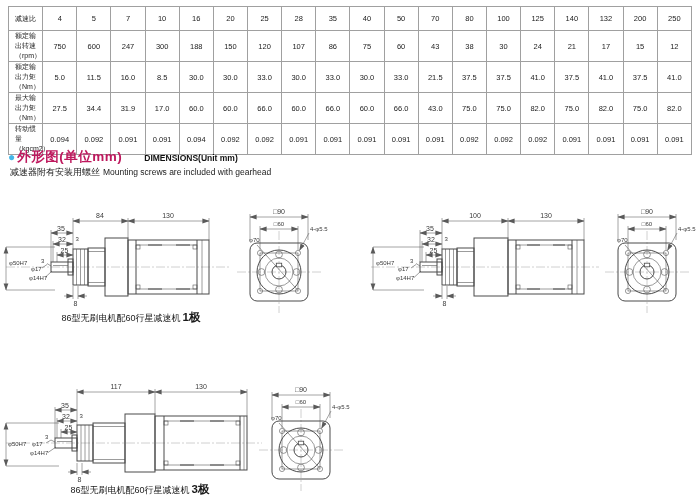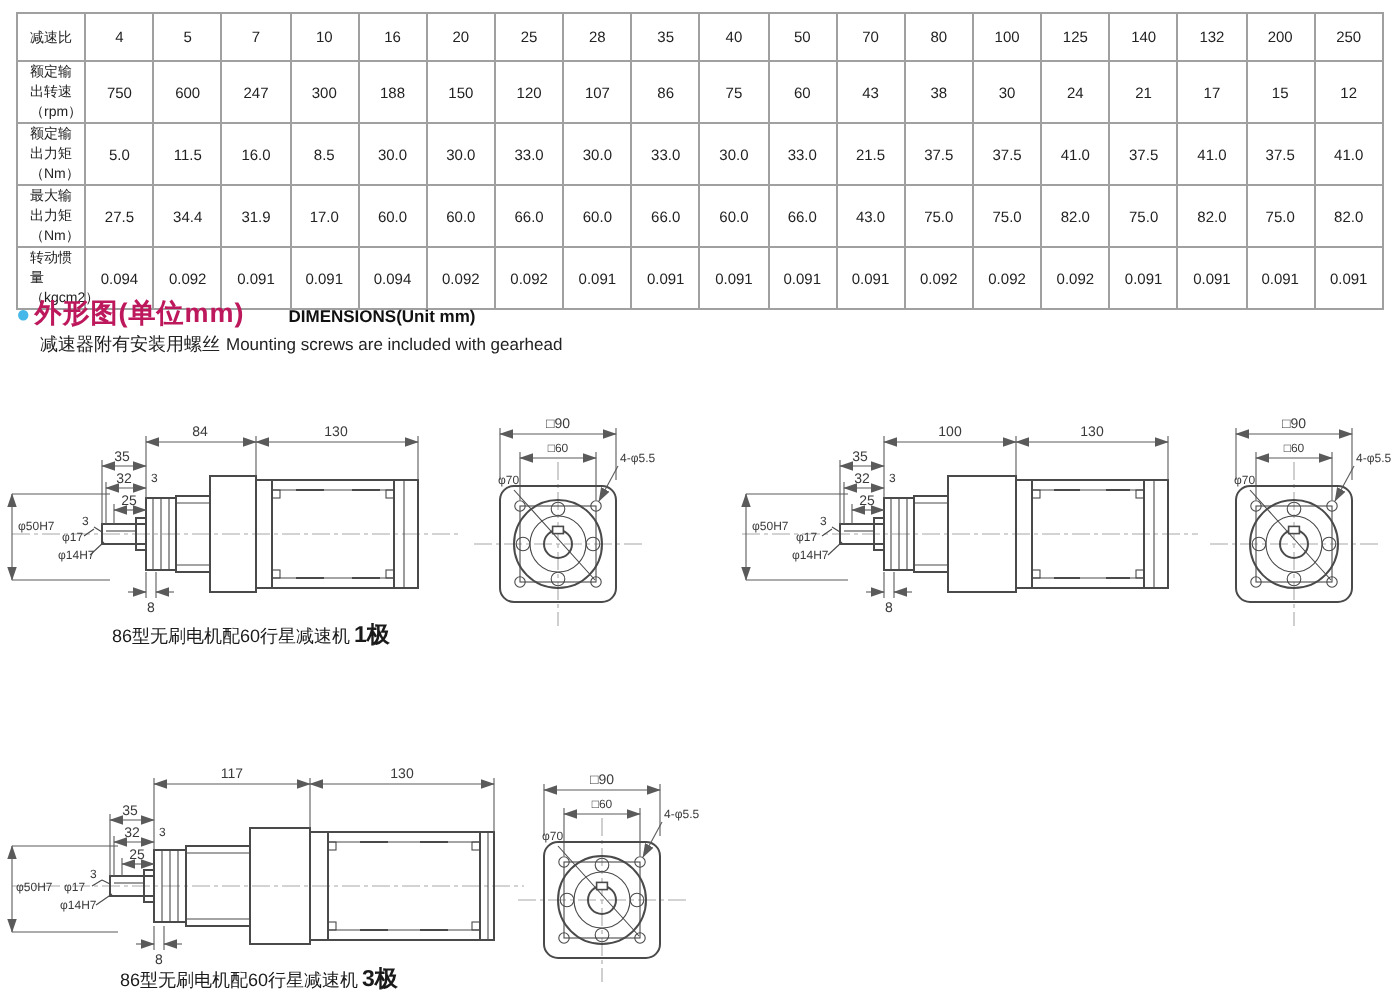--- a/index.html
+++ b/index.html
@@ -12,33 +12,33 @@
              table-layout:fixed;border:1.6px solid #4a4a4a;}
   table.spec td{border:1px solid #a0a0a0;height:23px;text-align:center;vertical-align:middle;
                 font-size:7.5px;color:#222;padding:0;}
   table.spec td.rowhead{text-align:left;padding-left:6px;font-size:7px;}
 
   
   .sec-head{position:absolute;left:8px;top:148px;display:flex;align-items:baseline;}
   .sec-bullet{color:#45b7e8;font-size:12px;line-height:12px;margin-right:2px;}
   .sec-zh{font-size:13.5px;font-weight:bold;color:#be185d;letter-spacing:0.5px;}
   .sec-en{font-size:8.5px;font-weight:bold;color:#111;margin-left:22px;}
-  .sec-note{position:absolute;left:20px;top:166px;font-size:9px;color:#222;}
+  .sec-note{position:absolute;left:10px;top:166px;font-size:9px;color:#222;}
   .sec-note .en{font-size:8.5px;margin-left:3px;}
 
   
   svg text{font-family:"Liberation Sans","DejaVu Sans",sans-serif;fill:#3a3a3a;}
   .ln{fill:none;stroke:#4a4a4a;stroke-width:1;}
   .tn{fill:none;stroke:#4a4a4a;stroke-width:0.55;}
   .cl{fill:none;stroke:#a8a8a8;stroke-width:0.55;stroke-dasharray:9 2 2 2;}
   .dm{fill:none;stroke:#5a5a5a;stroke-width:0.55;}
   .t7{font-size:7px;} .t6{font-size:6px;} .mid{text-anchor:middle;}
   .kw{fill:#fff;stroke:#4a4a4a;stroke-width:0.8;}
 
-  .cap{position:absolute;font-size:9px;color:#1a1a1a;white-space:nowrap;}
+  .cap{position:absolute;text-align:center;font-size:9px;color:#1a1a1a;white-space:nowrap;}
   .cap .stage{font-size:11.5px;font-weight:600;margin-left:2px;}
 </style>
 </head>
 <body>
 
 <div class="page">
 
   <table class="spec">
     <tbody>
         <tr>

